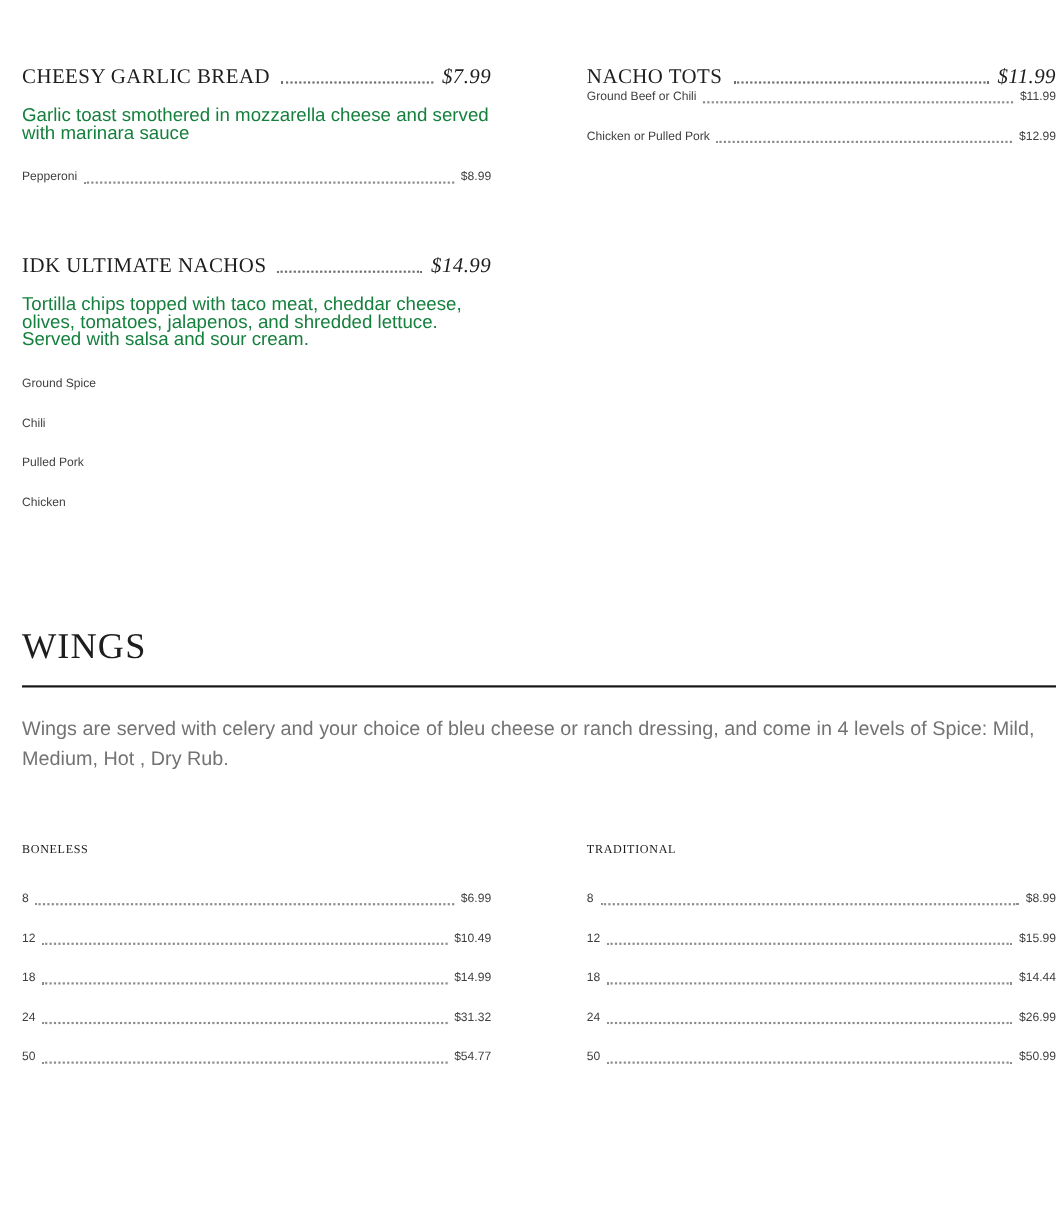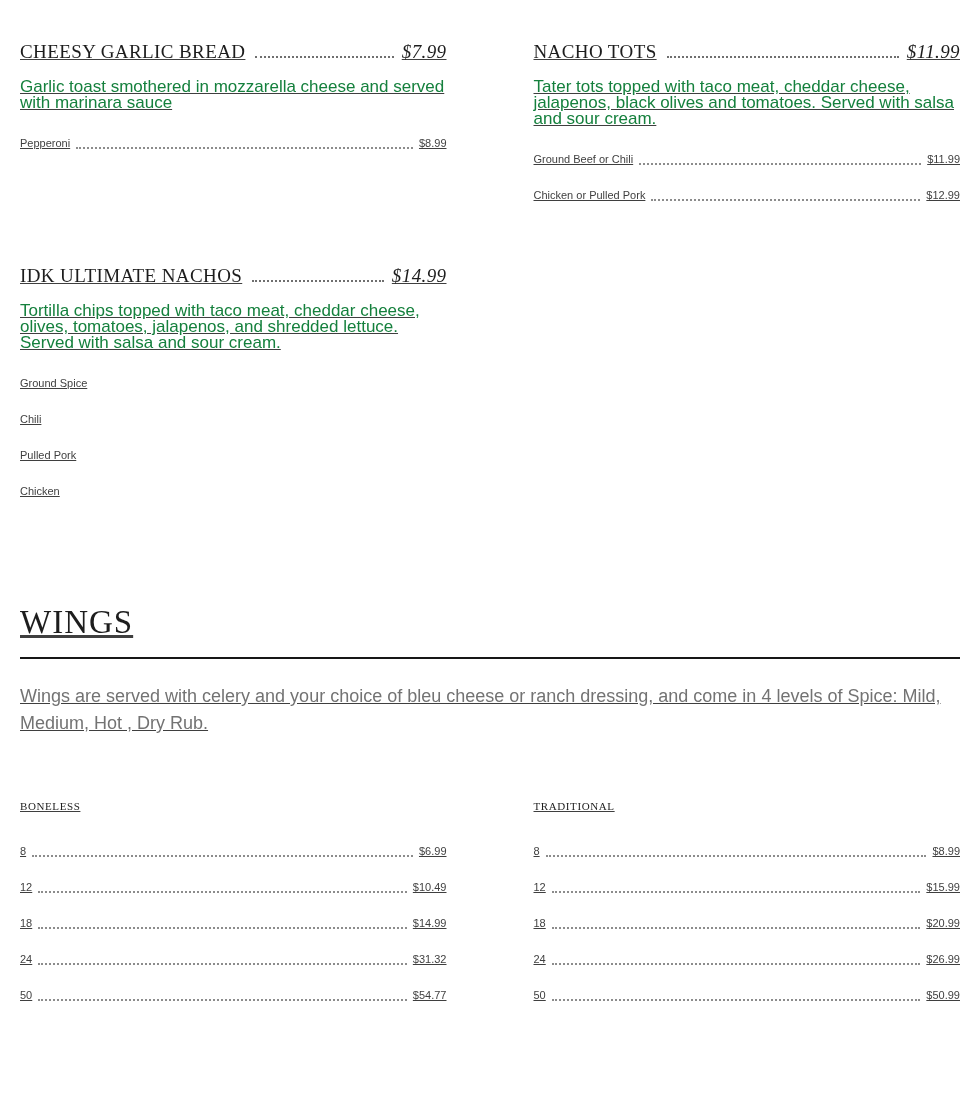--- a/index.html
+++ b/index.html
@@ -4,21 +4,21 @@
 <style>
   * { margin: 0; padding: 0; box-sizing: border-box; }
   html, body { background: #ffffff; }
   body {
     width: 965px;
     height: 1119px;
     overflow: hidden;
     font-family: "Liberation Sans", sans-serif;
     color: #3f3f3f;
   }
-  .page { padding: 42px 5px 0 20px; text-decoration: underline; }
+  .page { padding: 60px 5px 0 20px; }
 
   .grid {
     display: grid;
     grid-template-columns: 1fr 1fr;
     column-gap: 87px;
   }
   .top-grid { row-gap: 62px; }
 
   
   .item-header {
@@ -111,21 +111,20 @@
         <span class="opt-price">$8.99</span>
       </div>
     </div>
 
     <div class="menu-item">
       <div class="item-header">
         <span class="item-name">NACHO TOTS</span>
         <span class="leader"></span>
         <span class="item-price">$11.99</span>
       </div>
-      <p class="item-desc">Tater tots topped with taco meat, cheddar cheese, jalapenos, black olives and tomatoes. Served with salsa and sour cream.</p>
       <div class="option-row">
         <span class="opt-label">Ground Beef or Chili</span>
         <span class="leader"></span>
         <span class="opt-price">$11.99</span>
       </div>
       <div class="option-row">
         <span class="opt-label">Chicken or Pulled Pork</span>
         <span class="leader"></span>
         <span class="opt-price">$12.99</span>
       </div>
@@ -199,21 +198,21 @@
           <span class="opt-price">$8.99</span>
         </div>
         <div class="option-row">
           <span class="opt-label">12</span>
           <span class="leader"></span>
           <span class="opt-price">$15.99</span>
         </div>
         <div class="option-row">
           <span class="opt-label">18</span>
           <span class="leader"></span>
-          <span class="opt-price">$20.99</span>
+          <span class="opt-price">$14.44</span>
         </div>
         <div class="option-row">
           <span class="opt-label">24</span>
           <span class="leader"></span>
           <span class="opt-price">$26.99</span>
         </div>
         <div class="option-row">
           <span class="opt-label">50</span>
           <span class="leader"></span>
           <span class="opt-price">$50.99</span>

